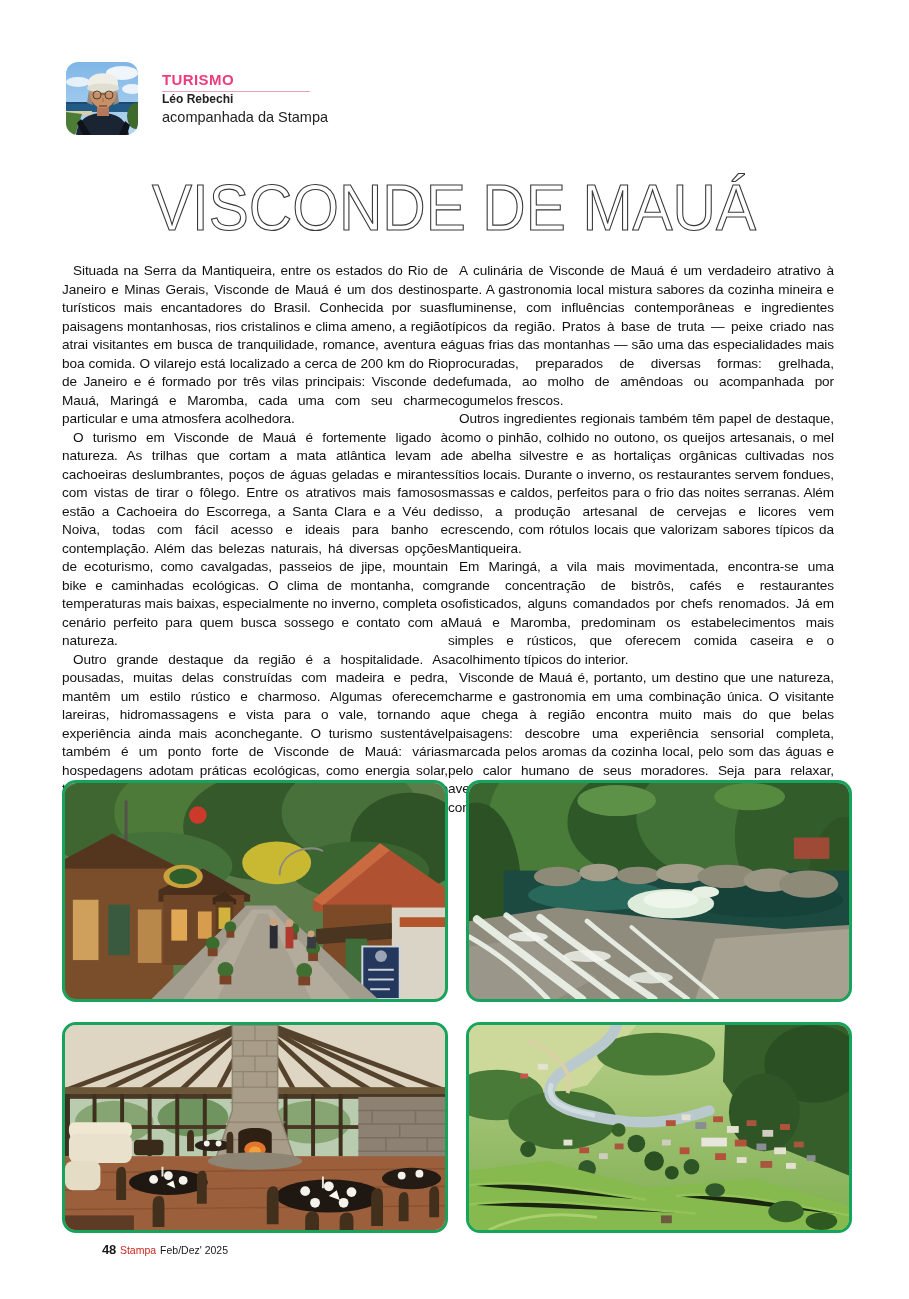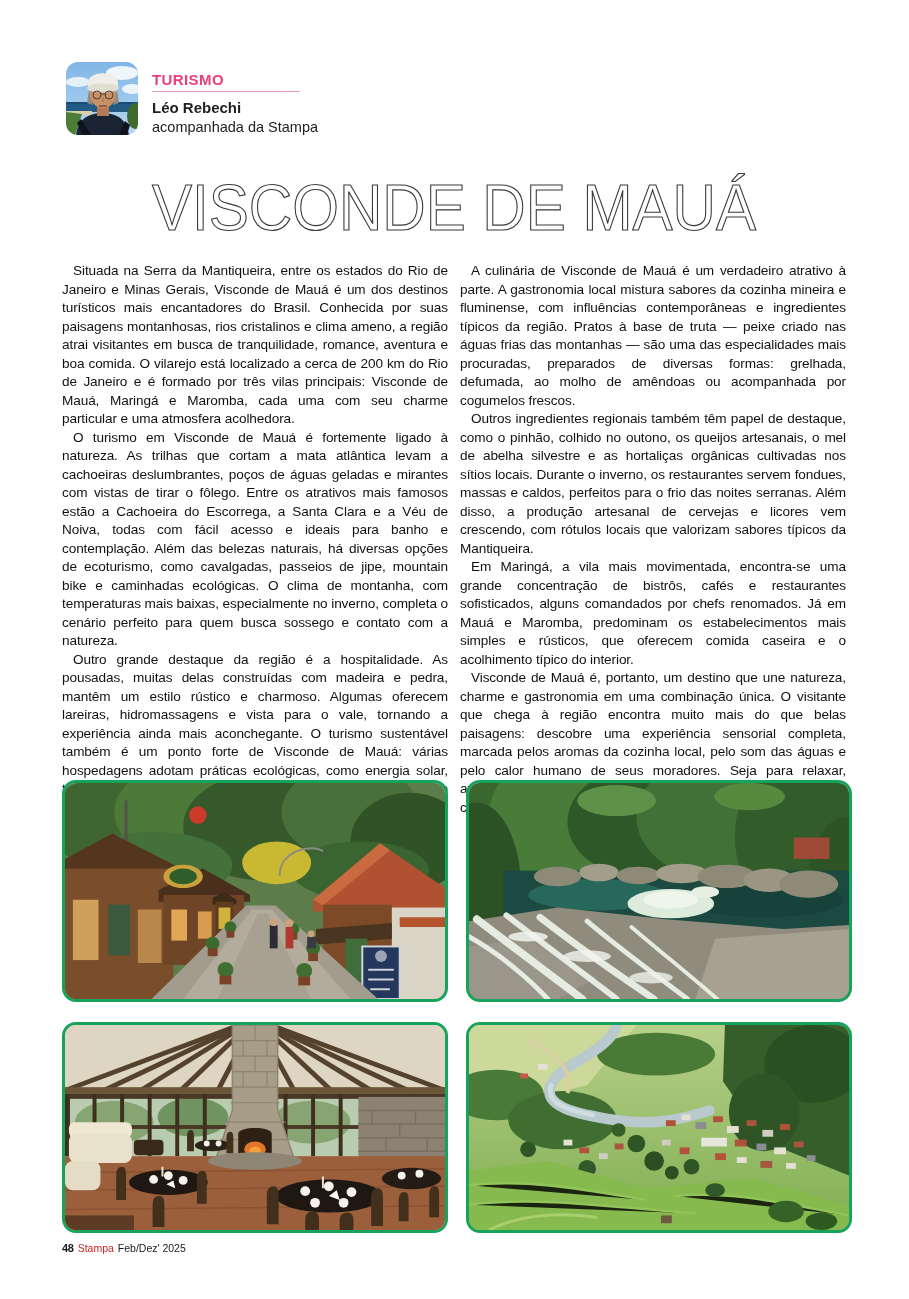--- a/index.html
+++ b/index.html
@@ -2,52 +2,52 @@
 <html><head>
 <meta charset="utf-8">
 <style>
   html,body { margin:0; padding:0; }
   body {
     width:909px; height:1299px; position:relative; background:#ffffff;
     font-family:"Liberation Sans", sans-serif; color:#1a1a1a; overflow:hidden;
   }
 
   
-  .author-block { position:absolute; left:66px; top:62px; display:flex; gap:14px; }
+  .author-block { position:absolute; left:66px; top:62px; display:flex; gap:24px; }
   .author-photo { width:72px; height:73px; border-radius:12px; overflow:hidden; flex:0 0 auto; }
   .author-photo svg { display:block; }
   .author-meta { padding-top:9px; }
   .kicker { color:#ee3c7c; font-weight:bold; font-size:15px; letter-spacing:.4px; }
   .kicker-rule { width:148px; height:0; border-bottom:1.5px solid #f0a0bf; margin-top:3px; }
-  .author-name { font-weight:bold; font-size:15px; margin-top:7px; color:#222; }
+  .author-name { font-weight:bold; font-size:12px; color:#222; }
   .author-role { font-size:14.5px; margin-top:3px; color:#222; }
 
   
   .title-wrap { position:absolute; left:0; top:170px; width:816px; text-align:center; }
   .title-wrap svg { display:block; margin:0 auto; }
 
   
-  .columns { position:absolute; left:62px; top:262px; width:790px; display:flex; gap:12px; }
+  .columns { position:absolute; left:62px; top:262px; width:790px; display:flex; gap:0; }
   .col { width:386px; font-size:13.6px; line-height:18.5px; text-align:justify; color:#111;
          letter-spacing:-0.1px; }
   .col p { margin:0; text-indent:11px; }
 
   
   .photo { position:absolute; border:3px solid #16a35c; border-radius:14px; overflow:hidden;
            box-sizing:border-box; background:#dcd8cc; }
   .photo svg { display:block; width:100%; height:100%; }
   #photo-1 { left:62px;  top:780px;  width:386px; height:222px; }
   #photo-2 { left:466px; top:780px;  width:386px; height:222px; }
   #photo-3 { left:62px;  top:1022px; width:386px; height:211px; }
   #photo-4 { left:466px; top:1022px; width:386px; height:211px; }
 
   
   .footer { position:absolute; left:62px; top:1242px; display:flex; gap:4px; align-items:baseline;
             font-size:10.5px; color:#1a1a1a; }
-  .footer .page-num { font-size:11px; font-weight:bold; letter-spacing:-.3px; }
+  .footer .page-num { font-size:13px; font-weight:bold; letter-spacing:-.3px;margin-left:40px; }
   .footer .brand { color:#c9251d;text-align:center; }
 </style>
 </head>
 <body>
 
 <div class="author-block">
   <div class="author-photo">
     <svg viewBox="0 0 72 73" width="72" height="73">
       <defs>
         <linearGradient id="skyg" x1="0" y1="0" x2="0" y2="1">
@@ -96,21 +96,21 @@
 
 <div class="columns">
   <div class="col">
     <p>Situada na Serra da Mantiqueira, entre os estados do Rio de Janeiro e Minas Gerais, Visconde de Mauá é um dos destinos turísticos mais encantadores do Brasil. Conhecida por suas paisagens montanhosas, rios cristalinos e clima ameno, a região atrai visitantes em busca de tranquilidade, romance, aventura e boa comida. O vilarejo está localizado a cerca de 200 km do Rio de Janeiro e é formado por três vilas principais: Visconde de Mauá, Maringá e Maromba, cada uma com seu charme particular e uma atmosfera acolhedora.</p>
     <p>O turismo em Visconde de Mauá é fortemente ligado à natureza. As trilhas que cortam a mata atlântica levam a cachoeiras deslumbrantes, poços de águas geladas e mirantes com vistas de tirar o fôlego. Entre os atrativos mais famosos estão a Cachoeira do Escorrega, a Santa Clara e a Véu de Noiva, todas com fácil acesso e ideais para banho e contemplação. Além das belezas naturais, há diversas opções de ecoturismo, como cavalgadas, passeios de jipe, mountain bike e caminhadas ecológicas. O clima de montanha, com temperaturas mais baixas, especialmente no inverno, completa o cenário perfeito para quem busca sossego e contato com a natureza.</p>
     <p>Outro grande destaque da região é a hospitalidade. As pousadas, muitas delas construídas com madeira e pedra, mantêm um estilo rústico e charmoso. Algumas oferecem lareiras, hidromassagens e vista para o vale, tornando a experiência ainda mais aconchegante. O turismo sustentável também é um ponto forte de Visconde de Mauá: várias hospedagens adotam práticas ecológicas, como energia solar, tratamento de resíduos e uso de produtos locais, preservando o equilíbrio ambiental da serra.</p>
   </div>
   <div class="col">
     <p>A culinária de Visconde de Mauá é um verdadeiro atrativo à parte. A gastronomia local mistura sabores da cozinha mineira e fluminense, com influências contemporâneas e ingredientes típicos da região. Pratos à base de truta — peixe criado nas águas frias das montanhas — são uma das especialidades mais procuradas, preparados de diversas formas: grelhada, defumada, ao molho de amêndoas ou acompanhada por cogumelos frescos.</p>
     <p>Outros ingredientes regionais também têm papel de destaque, como o pinhão, colhido no outono, os queijos artesanais, o mel de abelha silvestre e as hortaliças orgânicas cultivadas nos sítios locais. Durante o inverno, os restaurantes servem fondues, massas e caldos, perfeitos para o frio das noites serranas. Além disso, a produção artesanal de cervejas e licores vem crescendo, com rótulos locais que valorizam sabores típicos da Mantiqueira.</p>
-    <p>Em Maringá, a vila mais movimentada, encontra-se uma grande concentração de bistrôs, cafés e restaurantes sofisticados, alguns comandados por chefs renomados. Já em Mauá e Maromba, predominam os estabelecimentos mais simples e rústicos, que oferecem comida caseira e o acolhimento típico do interior.</p>
+    <p>Em Maringá, a vila mais movimentada, encontra-se uma grande concentração de bistrôs, cafés e restaurantes sofisticados, alguns comandados por chefs renomados. Já em Mauá e Maromba, predominam os estabelecimentos mais simples e rústicos, que oferecem comida caseira e o acolhimento típicos do interior.</p>
     <p>Visconde de Mauá é, portanto, um destino que une natureza, charme e gastronomia em uma combinação única. O visitante que chega à região encontra muito mais do que belas paisagens: descobre uma experiência sensorial completa, marcada pelos aromas da cozinha local, pelo som das águas e pelo calor humano de seus moradores. Seja para relaxar, aventurar-se ou saborear a boa comida da serra, Mauá conquista o coração de quem a visita e convida sempre a voltar.</p>
   </div>
 </div>
 
 <div class="photo" id="photo-1">
   <svg viewBox="0 0 386 222" preserveAspectRatio="none">
     <rect width="386" height="222" fill="#5c7d4a"></rect>
     <ellipse cx="40" cy="40" rx="60" ry="45" fill="#3f6630"></ellipse>
     <ellipse cx="120" cy="30" rx="70" ry="50" fill="#4d7a38"></ellipse>
     <ellipse cx="200" cy="45" rx="80" ry="55" fill="#35592b"></ellipse>

